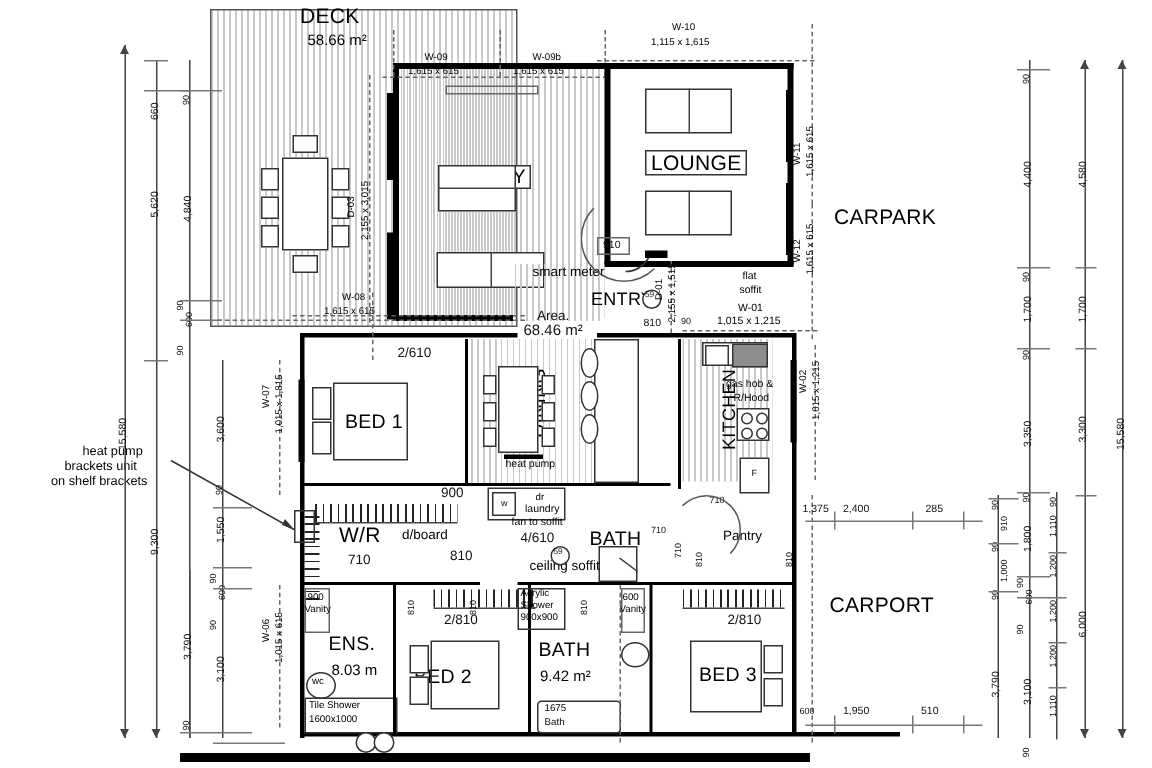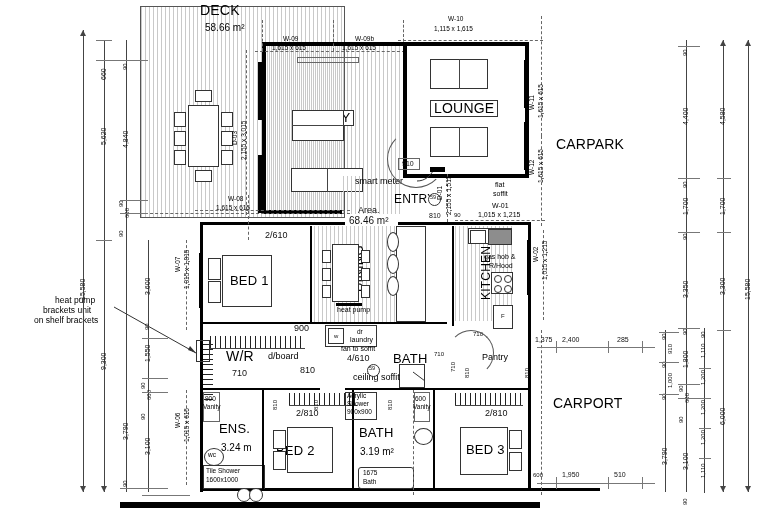--- a/index.html
+++ b/index.html
@@ -255,21 +255,21 @@
     <path d="M413,372 L425,381" stroke="#333" fill="none" stroke-width="1"></path>
   </svg>
   <div class="circ" style="left:367px;top:364px;width:11px;height:11px;"></div>
   <div class="lbl dim6" style="left:369px;top:366px;font-size:5.5px;">59</div>
   <div class="lbl dim6" style="left:434px;top:351px;">710</div>
   <div class="wall-h thin" style="left:312px;top:322px;width:135px;"></div>
   <div class="wall-h thin" style="left:200px;top:388px;width:120px;"></div>
   <div class="wall-h thin" style="left:345px;top:388px;width:185px;"></div>
 
   <div class="lbl room" style="left:219px;top:422px;font-size:13px;">ENS.</div>
-  <div class="lbl area" style="left:221px;top:443px;font-size:10px;">3.24 m</div>
+  <div class="lbl area" style="left:221px;top:443px;font-size:10px;">8.03 m</div>
   <div class="box thin" style="left:203px;top:392px;width:17px;height:30px;"></div>
   <div class="lbl tag" style="left:205px;top:396px;">900</div>
   <div class="lbl tag" style="left:203px;top:404px;">Vanity</div>
   <div class="circ" style="left:204px;top:448px;width:18px;height:16px;"></div>
   <div class="lbl tag" style="left:208px;top:452px;">wc</div>
   <div class="box" style="left:203px;top:465px;width:62px;height:24px;"></div>
   <div class="lbl tag" style="left:206px;top:468px;">Tile Shower</div>
   <div class="lbl tag" style="left:206px;top:477px;">1600x1000</div>
   <div class="wall-v thin" style="left:262px;top:390px;height:100px;"></div>
 
@@ -283,21 +283,21 @@
   <div class="box fill" style="left:273px;top:451px;width:13px;height:19px;"></div>
   <div class="abs" style="left:289px;top:393px;width:68px;height:12px;
        background-image:repeating-linear-gradient(90deg,#222 0px,#222 1px,transparent 1px,transparent 5px);"></div>
   <div class="hline" style="left:289px;top:405px;width:68px;"></div>
   <div class="lbl dim" style="left:296px;top:409px;font-size:9px;">2/810</div>
   <div class="wall-v thin" style="left:352px;top:390px;height:100px;"></div>
   <div class="lbl dim6 vert" style="left:272px;top:410px;">810</div>
   <div class="lbl dim6 vert" style="left:313px;top:410px;">810</div>
 
   <div class="lbl room" style="left:359px;top:426px;font-size:13px;">BATH</div>
-  <div class="lbl area" style="left:360px;top:447px;font-size:10px;">3.19 m²</div>
+  <div class="lbl area" style="left:360px;top:447px;font-size:10px;">9.42 m²</div>
   <div class="box" style="left:358px;top:467px;width:56px;height:22px;border-radius:3px;"></div>
   <div class="lbl tag" style="left:363px;top:470px;">1675</div>
   <div class="lbl tag" style="left:363px;top:479px;">Bath</div>
   <div class="box" style="left:345px;top:392px;width:32px;height:28px;"></div>
   <div class="lbl tag" style="left:347px;top:393px;">Acrylic</div>
   <div class="lbl tag" style="left:347px;top:401px;">Shower</div>
   <div class="lbl tag" style="left:347px;top:409px;">900x900</div>
   <div class="box thin" style="left:414px;top:392px;width:16px;height:30px;"></div>
   <div class="lbl tag" style="left:415px;top:396px;">600</div>
   <div class="lbl tag" style="left:413px;top:404px;">Vanity</div>

